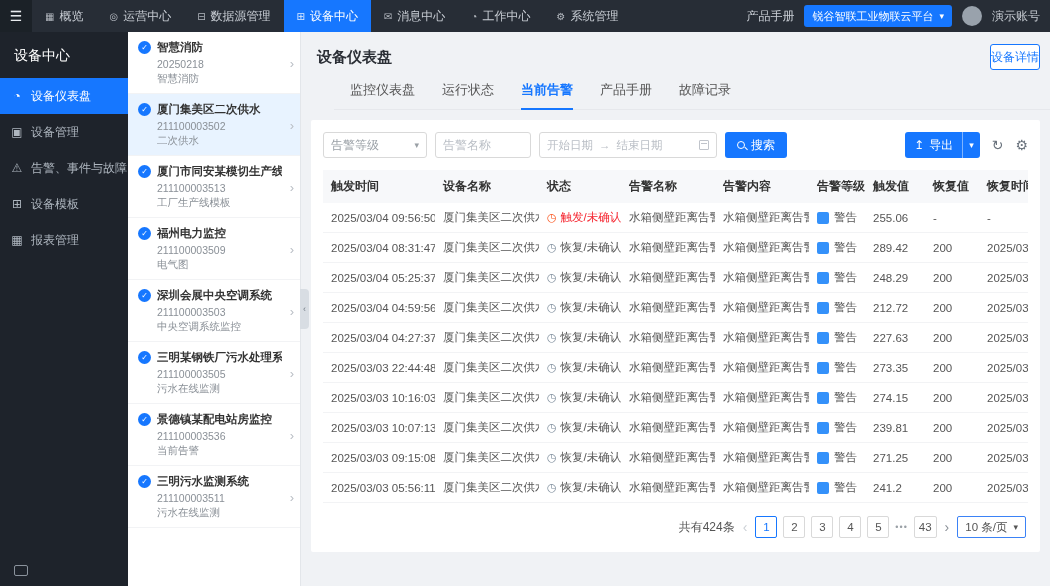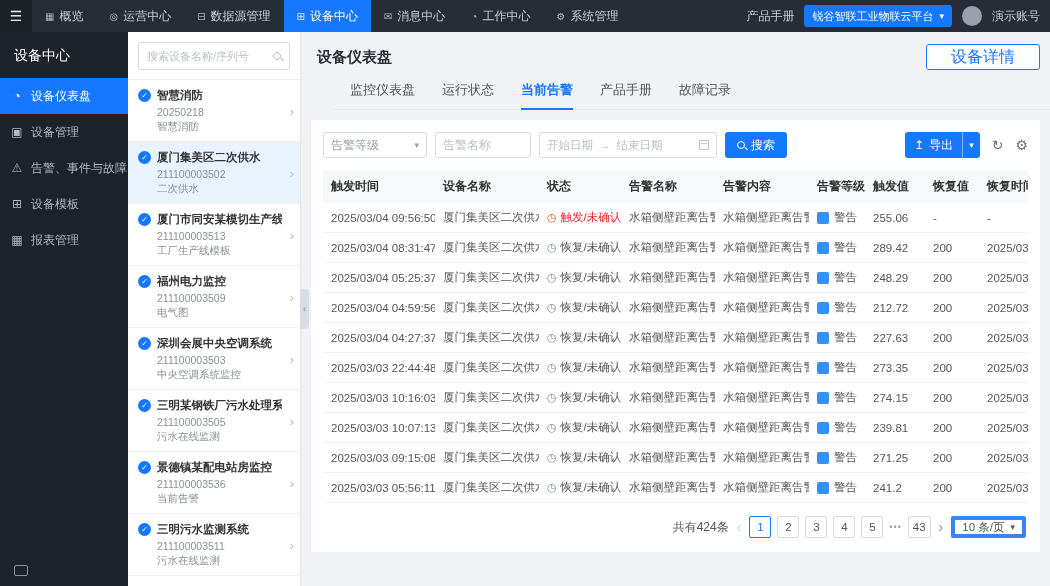--- a/index.html
+++ b/index.html
@@ -51,21 +51,21 @@
   .dev-name{font-size:11.5px;font-weight:bold;color:#333;white-space:nowrap;overflow:hidden;}
   .dev-serial{font-size:10.5px;color:#8a9097;margin:3px 0 2px 19px;white-space:nowrap;}
   .dev-tag{font-size:10.5px;color:#8a9097;margin-left:19px;white-space:nowrap;overflow:hidden;}
   .dev-chevron{position:absolute;right:6px;top:50%;transform:translateY(-50%);color:#b9bec5;font-size:13px;}
   .collapse-handle{position:absolute;right:-9px;top:50%;transform:translateY(-50%);width:9px;height:40px;background:#d8dde3;border-radius:0 4px 4px 0;display:flex;align-items:center;justify-content:center;color:#737d87;font-size:9px;cursor:pointer;}
 
   
   .main{flex:1;min-width:0;display:flex;flex-direction:column;background:#f0f2f5;}
   .main-head{display:flex;align-items:center;justify-content:space-between;padding:12px 10px 0 16px;}
   .page-title{font-size:15px;font-weight:bold;color:#2b2f36;}
-  .detail-btn{border:1px solid #1677ff;color:#1677ff;background:#fff;height:26px;padding:0 24px;border-radius:3px;font-size:16px;cursor:pointer;}
+  .detail-btn{border:1px solid #1677ff;color:#1677ff;background:#fff;height:26px;padding:0 0;border-radius:3px;font-size:12px;cursor:pointer;}
   .tabs{display:flex;gap:27px;padding:11px 16px 0;border-bottom:1px solid #e6e8ec;margin-left:33px;}
   .tab{font-size:13px;color:#555;padding-bottom:9px;cursor:pointer;white-space:nowrap;}
   .tab.active{color:#1677ff;font-weight:bold;border-bottom:2px solid #1677ff;margin-bottom:-1px;}
 
   .card{background:#fff;margin:10px 10px 0 10px;padding:12px;border-radius:2px;}
   .filter-row{display:flex;align-items:center;gap:8px;}
   .sel{width:104px;height:26px;border:1px solid #d9d9d9;border-radius:3px;display:flex;align-items:center;justify-content:space-between;padding:0 7px;font-size:12px;color:#9aa0a6;background:#fff;cursor:pointer;}
   .inp{width:96px;height:26px;border:1px solid #d9d9d9;border-radius:3px;padding:0 7px;font-size:12px;color:#333;}
   .inp::placeholder{color:#b9bec5;}
   .dates{width:178px;height:26px;border:1px solid #d9d9d9;border-radius:3px;display:flex;align-items:center;gap:6px;padding:0 7px;font-size:11.5px;color:#b9bec5;background:#fff;cursor:pointer;}
@@ -90,21 +90,21 @@
   .level-cell{display:flex;align-items:center;gap:5px;}
   .level-sq{width:12px;height:12px;border-radius:2px;background:#3491fa;flex:none;}
 
   .pagination{display:flex;align-items:center;justify-content:flex-end;gap:6px;padding:13px 2px 2px;font-size:12px;color:#555;}
   .pg-total{}
   .pg-arrow{border:0;background:none;color:#8a9097;font-size:14px;cursor:pointer;padding:0 2px;}
   .pg-arrow.disabled{color:#ccd1d6;}
   .page-btn{min-width:22px;height:22px;border:1px solid #d9d9d9;background:#fff;border-radius:2px;display:flex;align-items:center;justify-content:center;font-size:11.5px;color:#555;cursor:pointer;padding:0 4px;}
   .page-btn.active{border-color:#1677ff;color:#1677ff;}
   .pg-ellipsis{color:#9aa0a6;font-size:9px;letter-spacing:1px;cursor:pointer;}
-  .page-size-sel{height:22px;border:4px solid #3b82f6;border-radius:2px;padding:0 7px;display:flex;align-items:center;gap:6px;font-size:11.5px;background:#fff;cursor:pointer;color:#555;}
+  .page-size-sel{height:22px;border:1px solid #3b82f6;border-radius:2px;padding:0 7px;display:flex;align-items:center;gap:6px;font-size:11.5px;background:#fff;cursor:pointer;color:#555;}
 </style>
 </head>
 <body>
 
 <div class="topbar">
   <div class="burger">☰</div>
   <div class="nav">
       <div class="nav-item">
         <span class="nav-ico">▦</span>
         <span>概览</span>
@@ -168,26 +168,20 @@
         </div>
         <div class="sb-item">
           <span class="sb-ico">▦</span>
           <span>报表管理</span>
         </div>
       </div>
     <span class="sb-bottom"></span>
   </div>
 
   <div class="device-panel">
-    <div class="search-wrap">
-      <div class="search-box">
-        <input placeholder="搜索设备名称/序列号" style="">
-        <span class="mag" style="color:#b9bec5"></span>
-      </div>
-    </div>
     <div class="dev-list" id="dev-list">
         <div class="dev">
           <div class="dev-top">
             <span class="check">✓</span>
             <div class="dev-name">智慧消防</div>
           </div>
           <div class="dev-serial">20250218</div>
           <div class="dev-tag">智慧消防</div>
           <span class="dev-chevron">›</span>
         </div>

